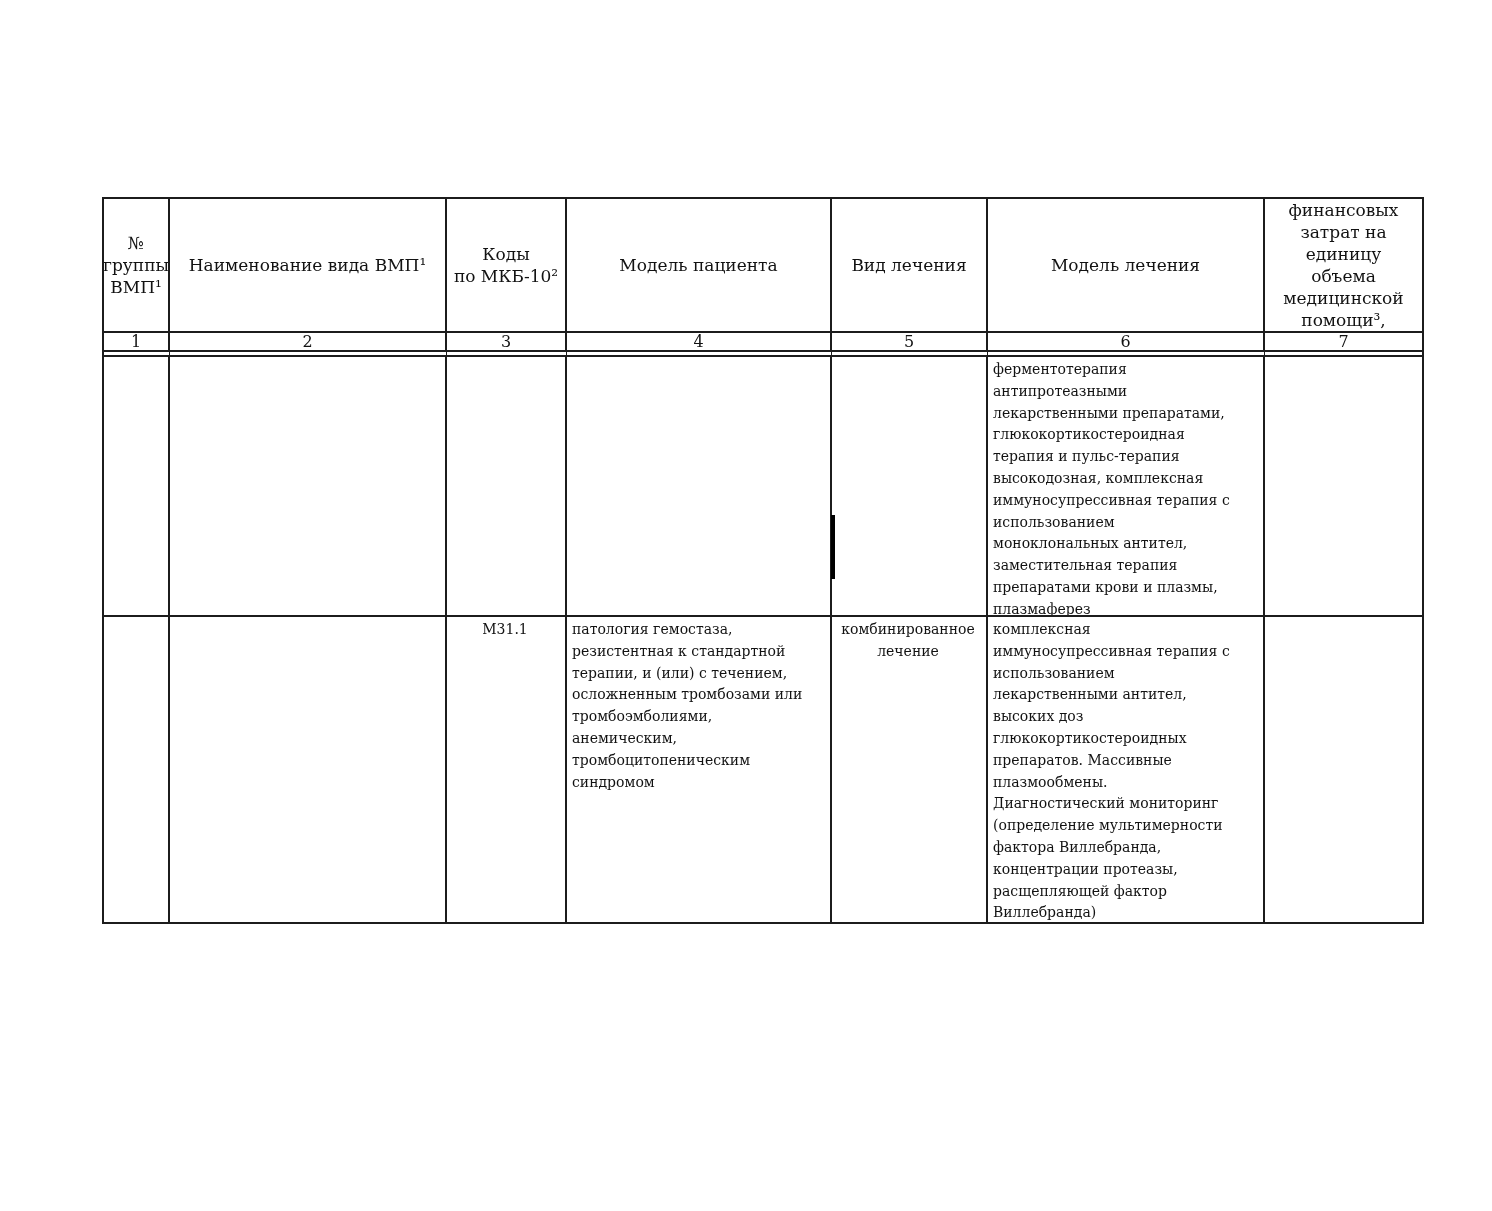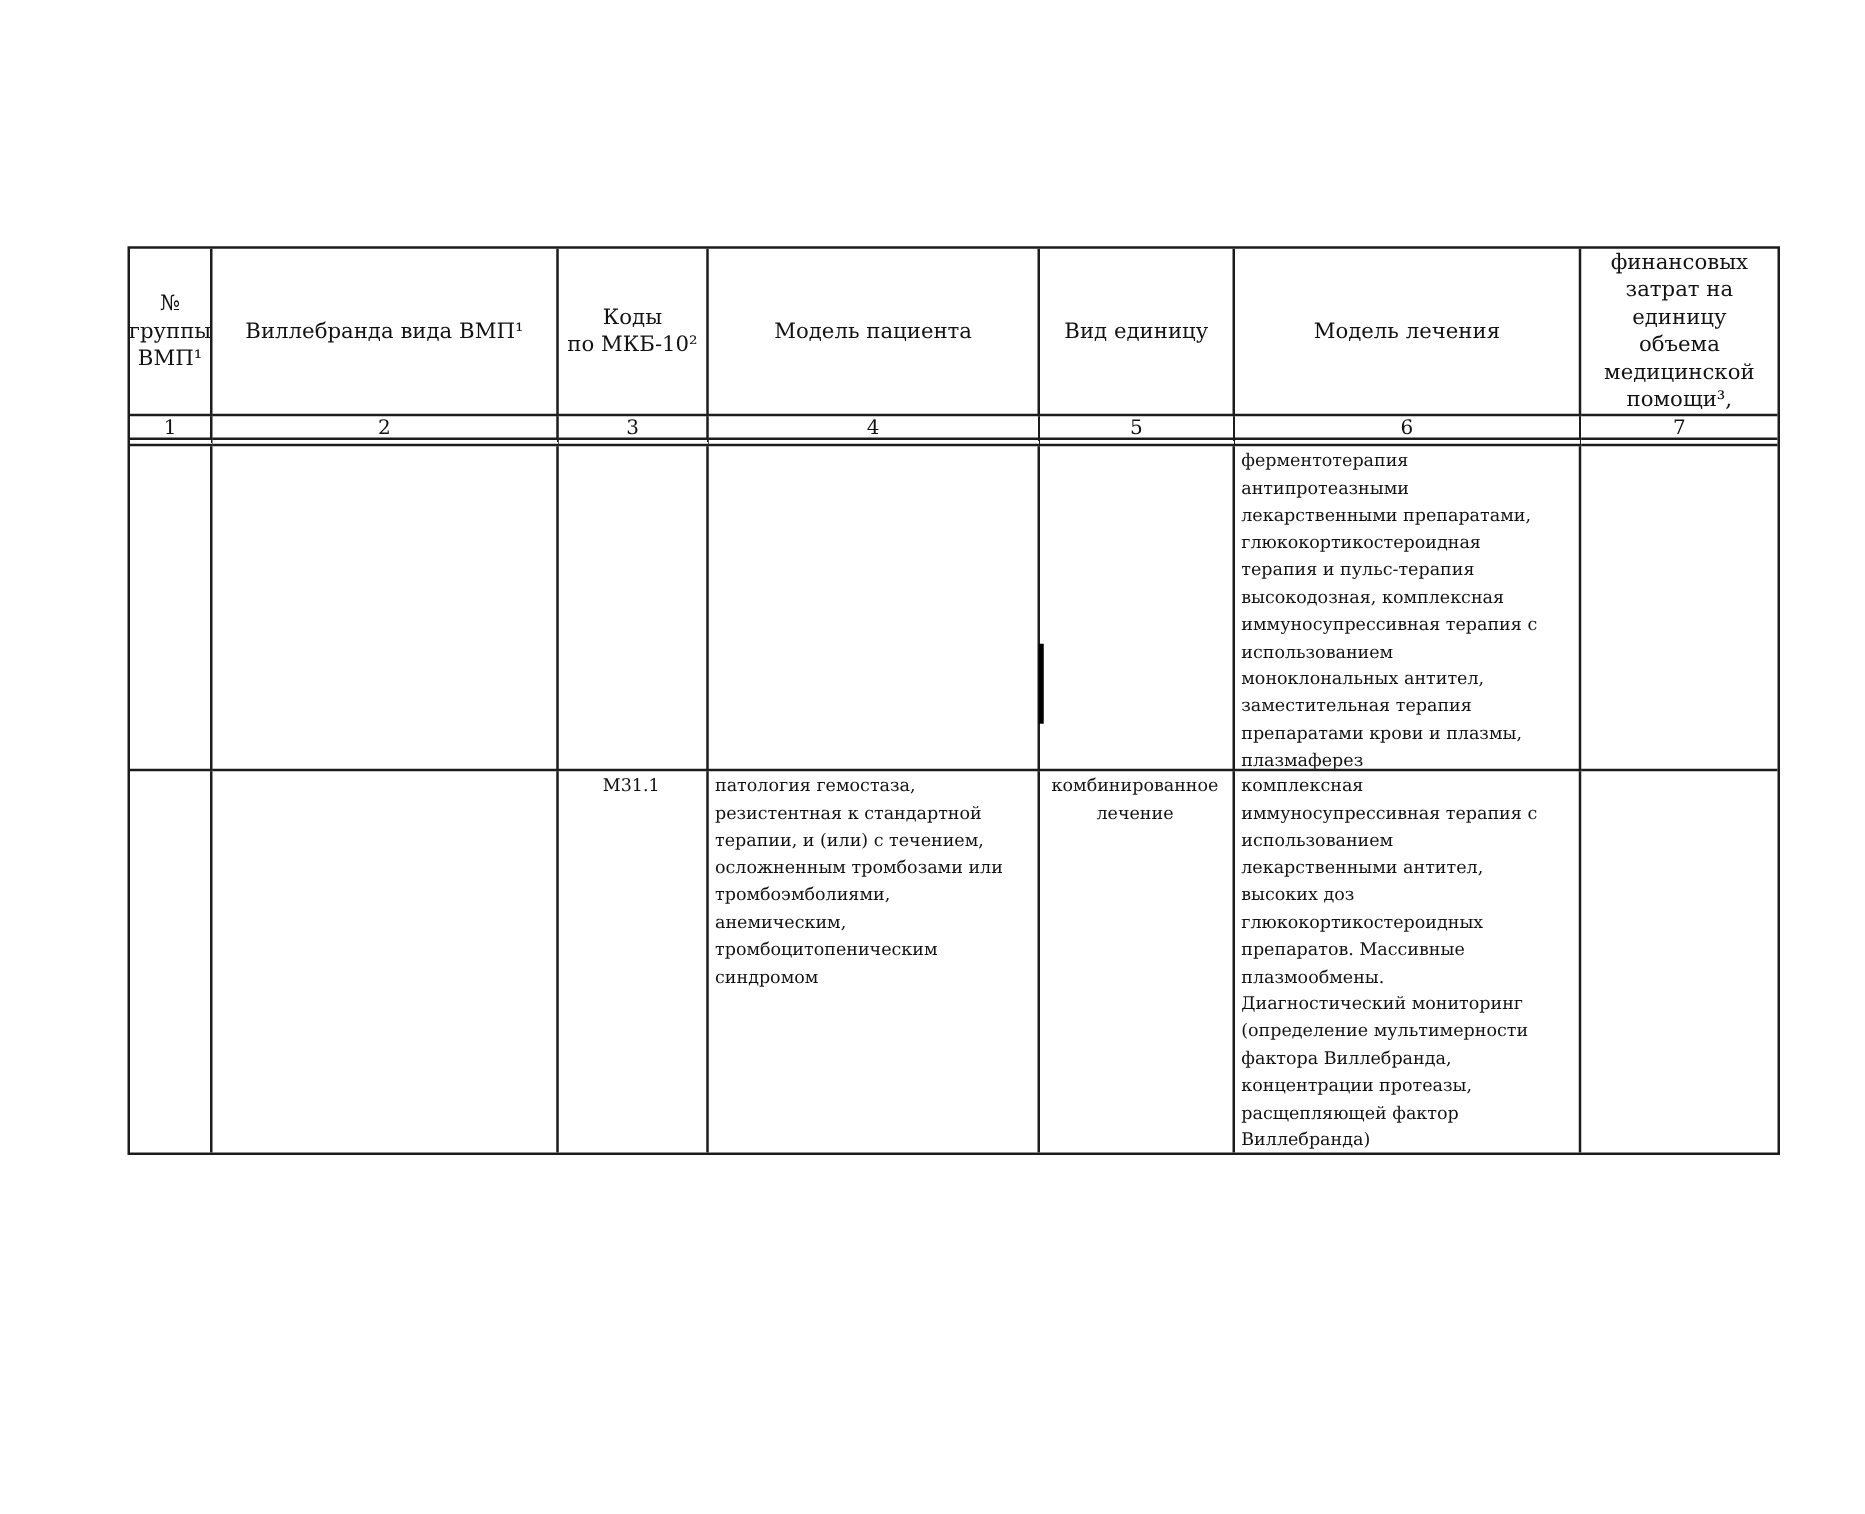--- a/index.html
+++ b/index.html
@@ -74,25 +74,25 @@
 </style>
 </head>
 <body>
 
 <div class="page">
   <div class="vmp-table">
 
     <div class="cell hdr">№
 группы
 ВМП¹</div>
-    <div class="cell hdr">Виллебранда вида ВМП¹</div>
+    <div class="cell hdr">Наименование вида ВМП¹</div>
     <div class="cell hdr">Коды
 по МКБ-10²</div>
     <div class="cell hdr">Модель пациента</div>
-    <div class="cell hdr">Вид единицу</div>
+    <div class="cell hdr">Вид лечения</div>
     <div class="cell hdr">Модель лечения</div>
     <div class="cell hdr last-col">Норматив
 финансовых
 затрат на единицу
 объема
 медицинской
 помощи³, рублей</div>
 
     <div class="cell num">1</div>
     <div class="cell num">2</div>

